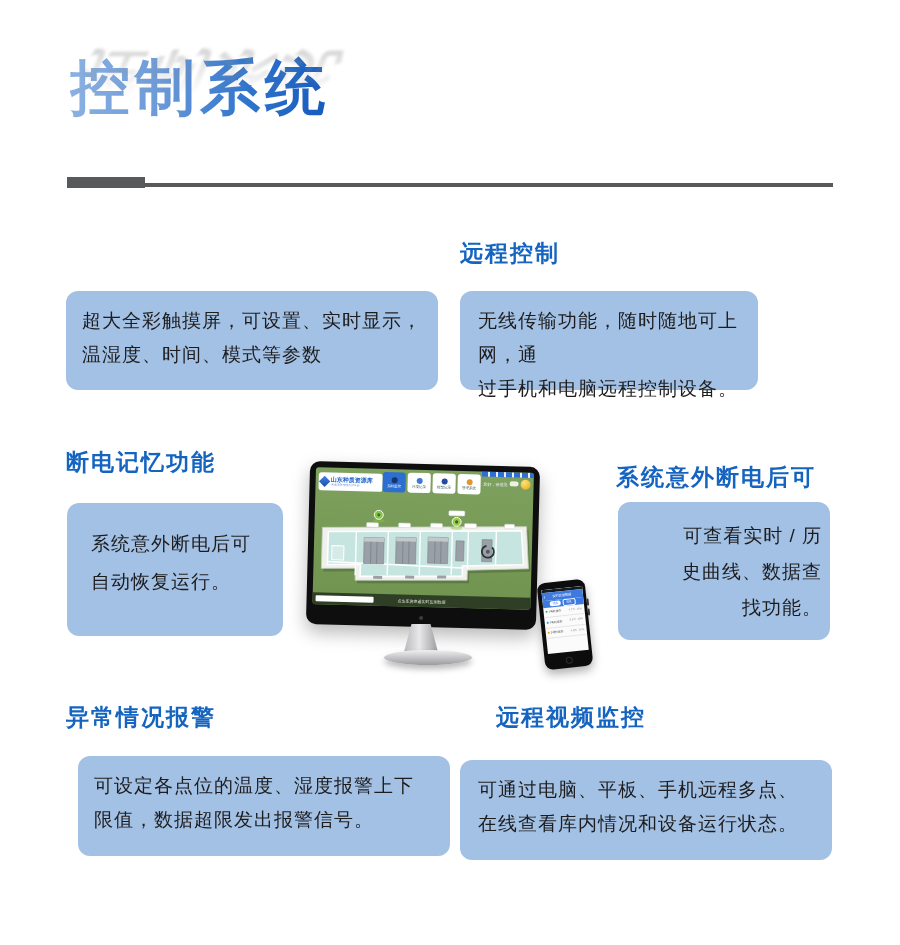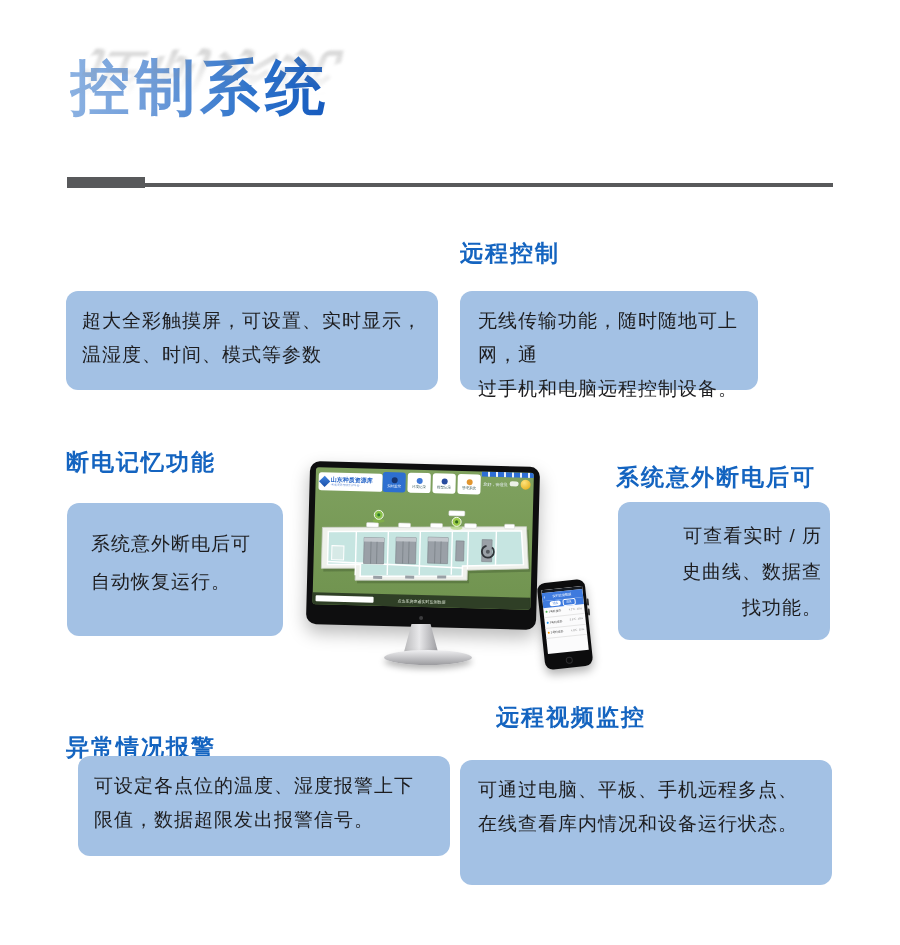--- a/index.html
+++ b/index.html
@@ -20,21 +20,21 @@
 
   
   .fh{position:absolute;font-size:23px;font-weight:bold;letter-spacing:2px;color:#1464c0;white-space:nowrap;}
   .fbox{position:absolute;background:#a3c1e4;border-radius:12px;color:#1d1d1f;
         font-size:19px;line-height:34px;letter-spacing:1px;white-space:pre-line;box-sizing:border-box;}
   .b1{left:66px;top:291px;width:372px;height:99px;padding:13px 14px 0 16px;}
   .b2{left:460px;top:291px;width:298px;height:99px;padding:13px 14px 0 18px;}
   .b3{left:67px;top:503px;width:216px;height:133px;padding:22px 10px 0 24px;line-height:38px;}
   .b4{left:618px;top:502px;width:212px;height:138px;padding:16px 8px 0 22px;line-height:36px;text-align:right;}
   .b5{left:66px;top:756px;width:372px;height:100px;padding:13px 14px 0 16px;margin-left:12px;}
-  .b6{left:460px;top:760px;width:372px;height:125px;padding:13px 14px 0 18px;}
+  .b6{left:460px;top:760px;width:372px;height:100px;padding:13px 14px 0 18px;}
 
   
   .bezel{position:absolute;left:308px;top:464px;width:230px;height:163px;background:#0e0e0f;
          border-radius:10px;transform:rotate(1.5deg);box-shadow:0 8px 18px rgba(0,0,0,.28);}
   .screen{position:absolute;left:6px;top:6px;width:218px;height:137px;overflow:hidden;border-radius:3px;
           background:linear-gradient(#7fa15f,#70934f);}
   .chin-dot{position:absolute;left:50%;bottom:7px;width:4px;height:4px;margin-left:-2px;border-radius:50%;background:#3c3c3e;}
   .stand-neck{position:absolute;left:404px;top:624px;width:34px;height:28px;
       background:linear-gradient(90deg,#b9b9bb,#e8e8ea 45%,#9c9ca0);
       clip-path:polygon(22% 0,78% 0,100% 100%,0 100%);}
@@ -91,21 +91,21 @@
 <div class="page">
 
   <div class="big-title">控制系统</div>
   <div class="title-reflect">控制系统</div>
   <div class="div-block"></div>
   <div class="div-line"></div>
 
   <div class="fh" style="left:460px;top:238px;">远程控制</div>
   <div class="fh" style="left:66px;top:447px;">断电记忆功能</div>
   <div class="fh" style="left:616px;top:462px;">系统意外断电后可</div>
-  <div class="fh" style="left:66px;top:732px;">异常情况报警</div>
+  <div class="fh" style="left:66px;top:702px;">异常情况报警</div>
   <div class="fh" style="left:460px;top:702px;margin-left:36px;">远程视频监控</div>
 
   <div class="fbox b1">超大全彩触摸屏，可设置、实时显示，
 温湿度、时间、模式等参数</div>
   <div class="fbox b2">无线传输功能，随时随地可上网，通
 过手机和电脑远程控制设备。</div>
   <div class="fbox b3">系统意外断电后可
 自动恢复运行。</div>
   <div class="fbox b4">可查看实时 / 历
 史曲线、数据查

